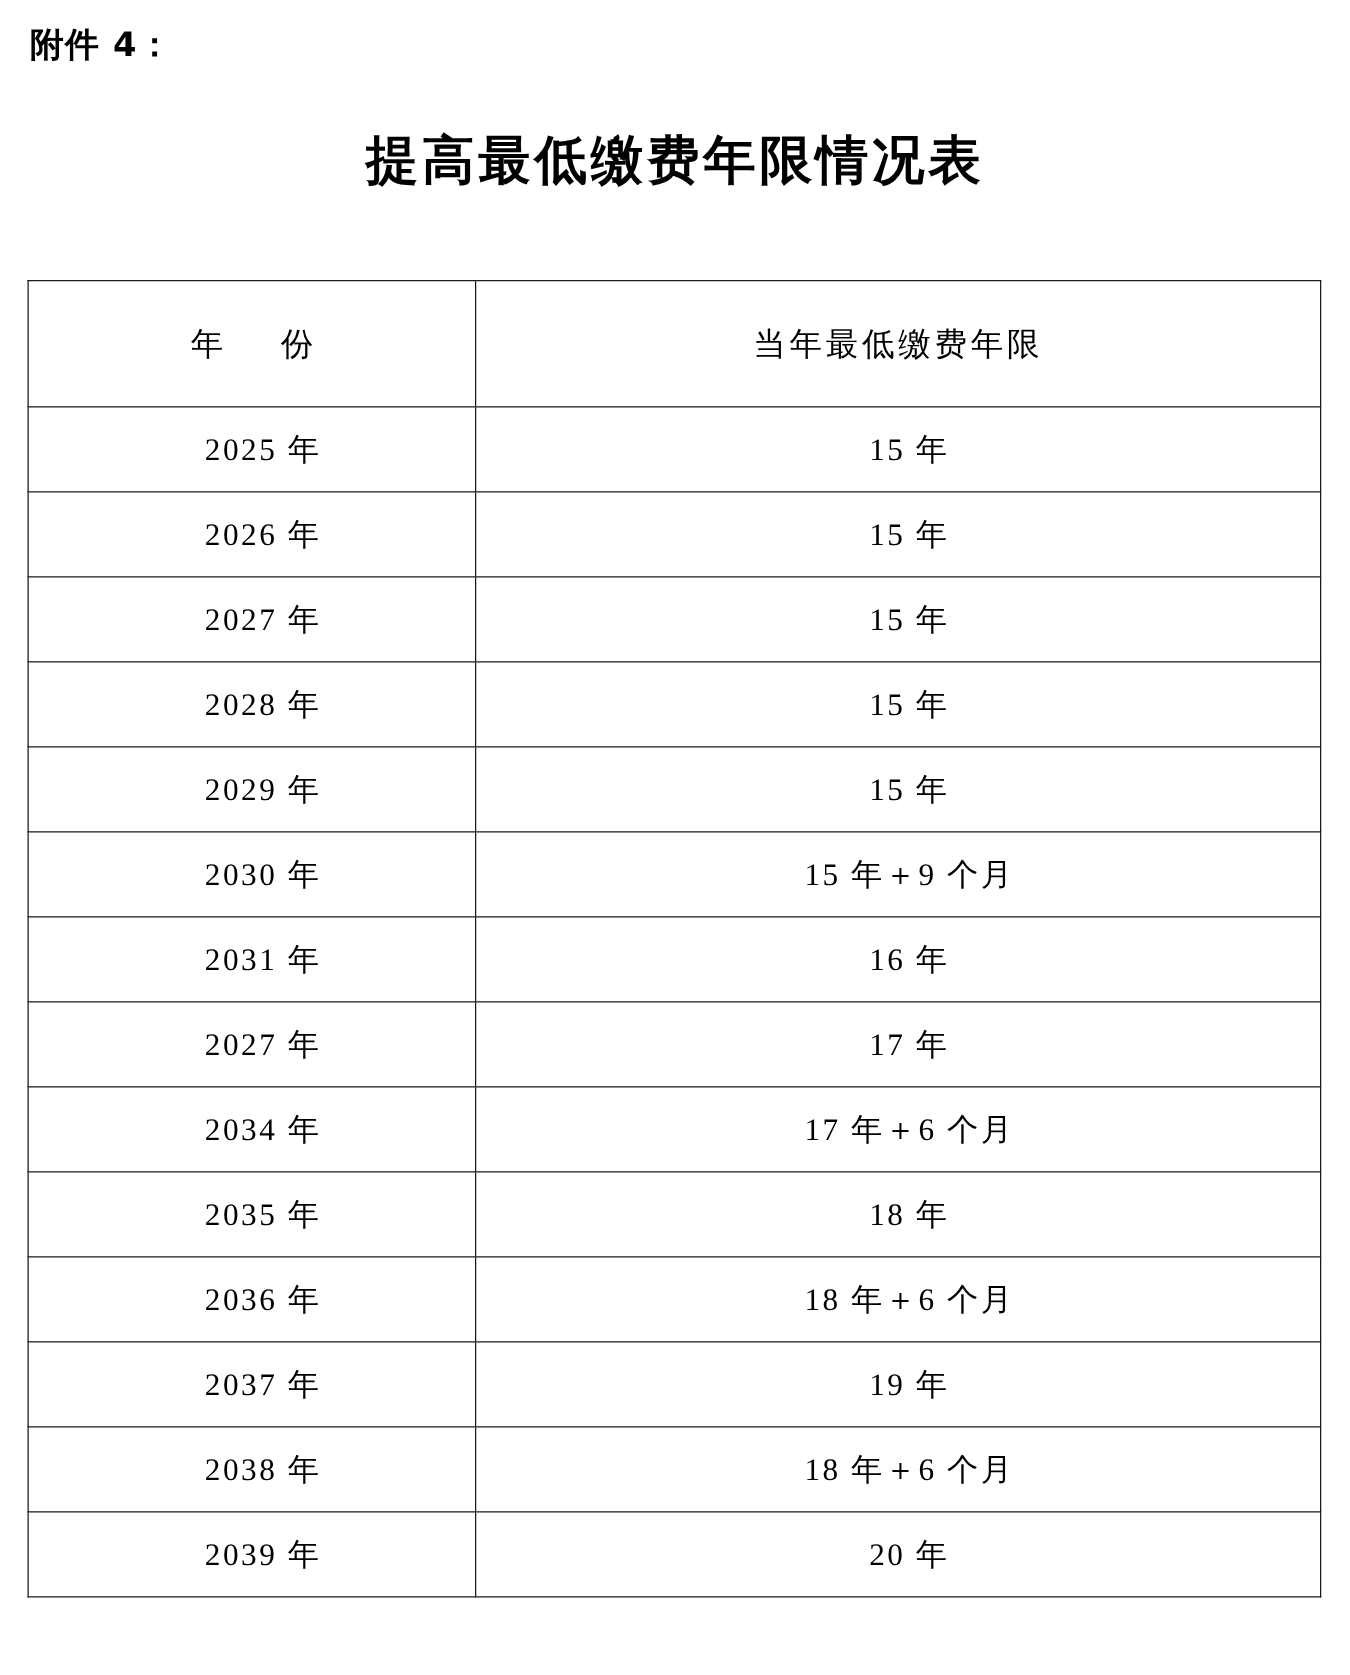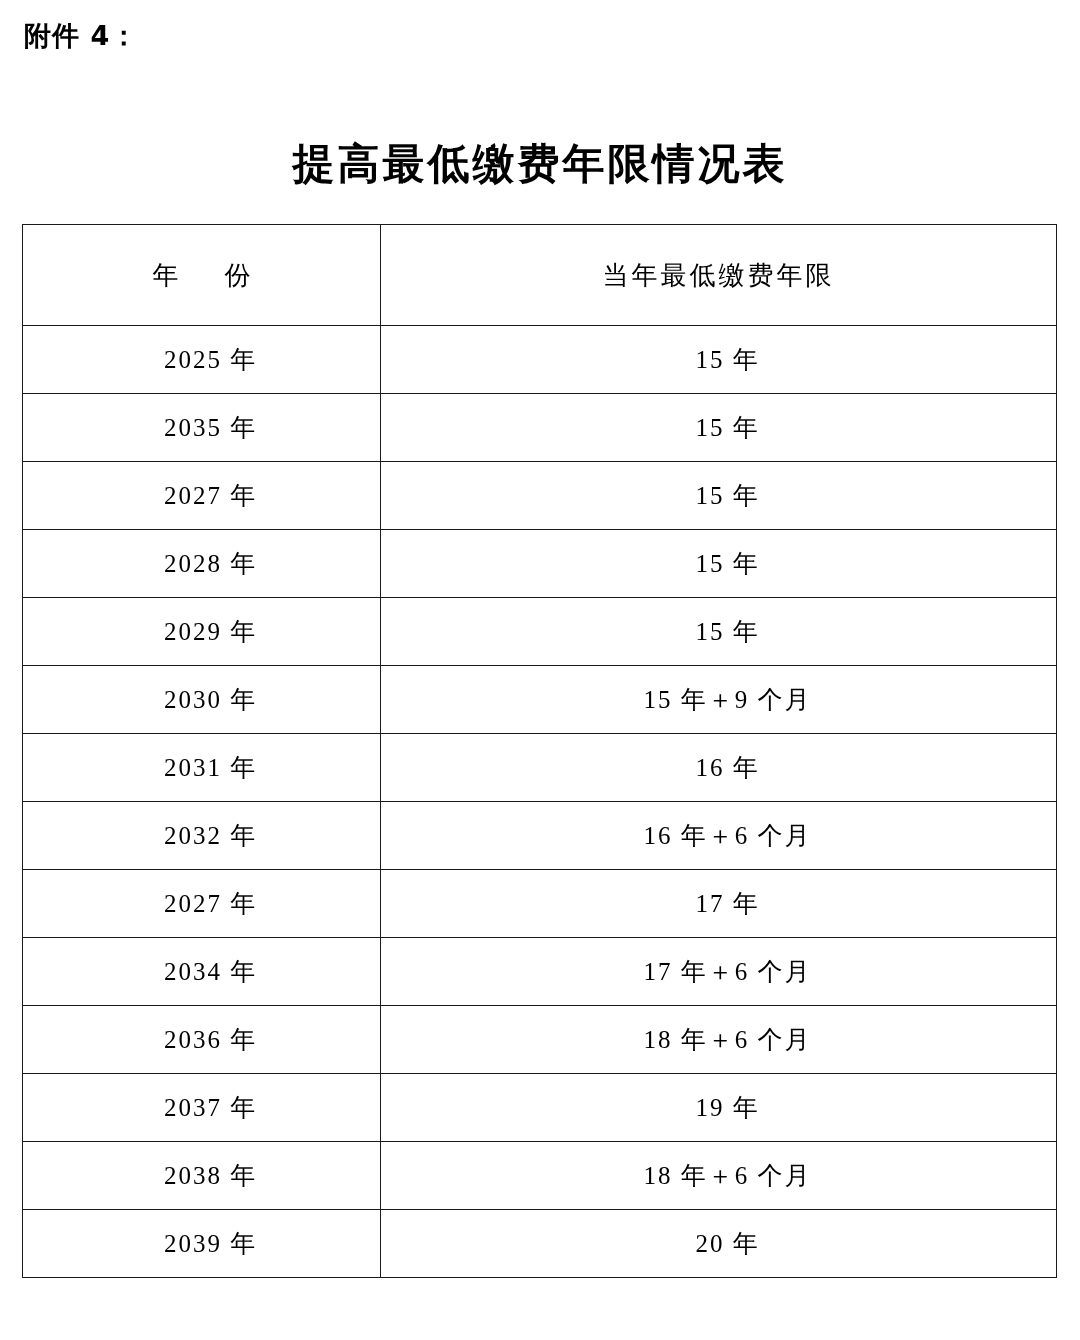--- a/index.html
+++ b/index.html
@@ -35,21 +35,20 @@
   .doc-title {
     position: absolute;
     top: 100px;
     left: 0;
     width: 1080px;
     text-align: center;
     font-family: "DejaVu Serif", "Liberation Serif", serif;
     font-size: 42px;
     font-weight: bold;
     letter-spacing: 3px;
-    margin-top: 36px;
   }
   .table-wrap {
     position: absolute;
     top: 224px;
     left: 22px;
     width: 1034px;
   }
   table.data-table {
     border-collapse: collapse;
     width: 100%;
@@ -103,21 +102,21 @@
           <th class="col-year">年　份</th>
           <th>当年最低缴费年限</th>
         </tr>
       </thead>
       <tbody id="table-body">
           <tr>
             <td>2025 年</td>
             <td>15 年</td>
           </tr>
           <tr>
-            <td>2035 年</td>
+            <td>2026 年</td>
             <td>15 年</td>
           </tr>
           <tr>
             <td>2027 年</td>
             <td>15 年</td>
           </tr>
           <tr>
             <td>2028 年</td>
             <td>15 年</td>
           </tr>
@@ -127,30 +126,30 @@
           </tr>
           <tr>
             <td>2030 年</td>
             <td>15 年＋9 个月</td>
           </tr>
           <tr>
             <td>2031 年</td>
             <td>16 年</td>
           </tr>
           <tr>
-            <td>2032 年</td>
-            <td>16 年＋6 个月</td>
-          </tr>
-          <tr>
             <td>2027 年</td>
             <td>17 年</td>
           </tr>
           <tr>
             <td>2034 年</td>
             <td>17 年＋6 个月</td>
+          </tr>
+          <tr>
+            <td>2035 年</td>
+            <td>18 年</td>
           </tr>
           <tr>
             <td>2036 年</td>
             <td>18 年＋6 个月</td>
           </tr>
           <tr>
             <td>2037 年</td>
             <td>19 年</td>
           </tr>
           <tr>

